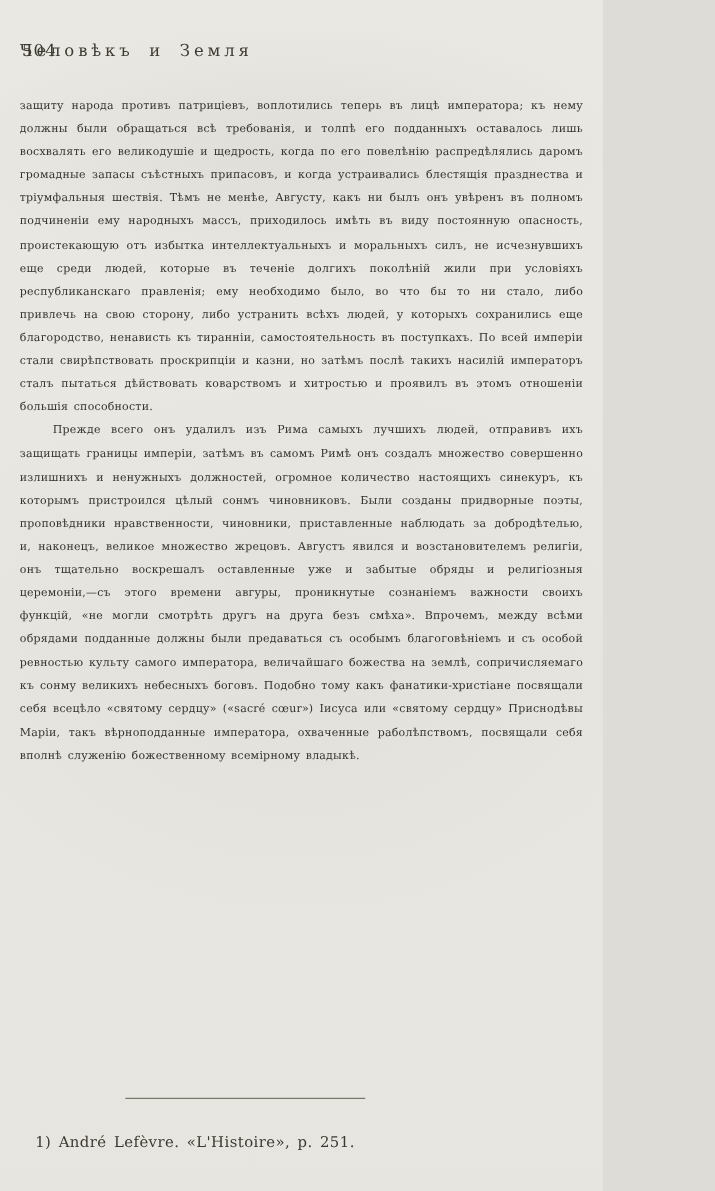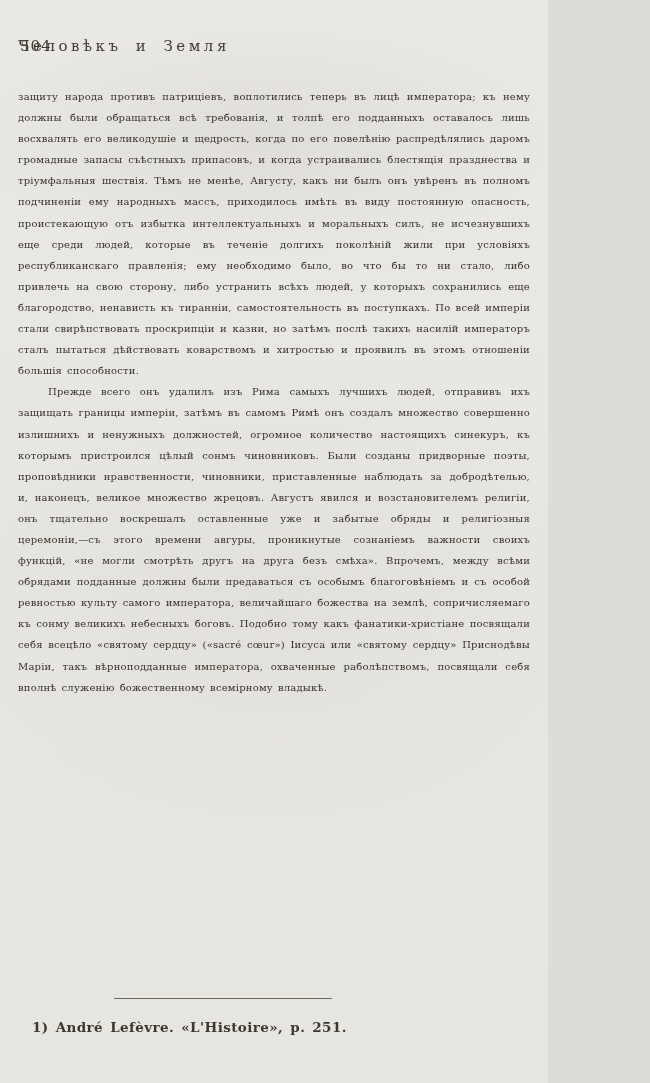--- a/index.html
+++ b/index.html
@@ -61,25 +61,24 @@
   }
   .footnote-rule {
     width: 218px;
     margin-left: 96px;
     height: 0;
     border: none;
     border-top: 1.5px solid #6b695d;
     margin-bottom: 0;
   }
   .footnote-text {
-    margin-top: 20px;
+    margin-top: 32px;
     padding-left: 14px;
     letter-spacing: 0.4px;
     word-spacing: 2px;
-    font-weight: bold;
   }
 </style>
 </head>
 <body>
 
 <div class="page">
 
   <div class="running-header">
     <span class="page-number">504</span>
     <div class="running-title">Человѣкъ и Земля</div>

